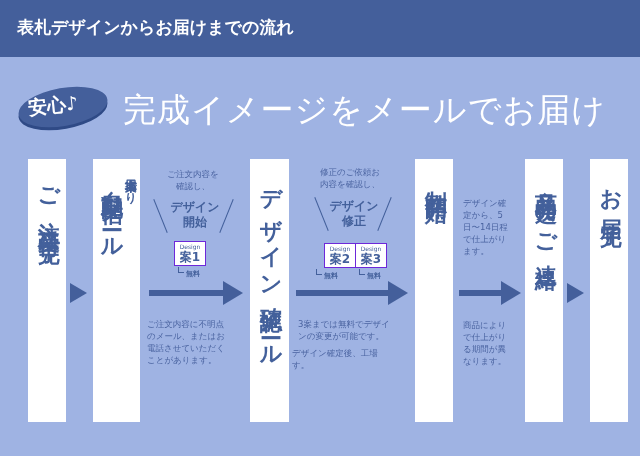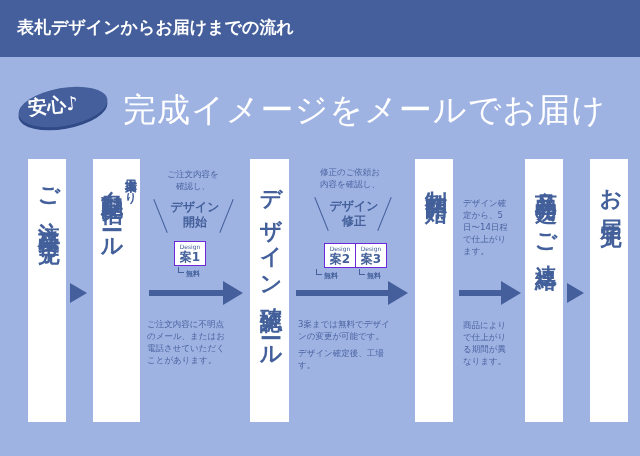--- a/index.html
+++ b/index.html
@@ -100,21 +100,21 @@
   <div class="card-top">Design</div>
   <div class="card-main">案3</div>
 </div>
 <div class="free-line" style="left:359px;top:269px;"></div>
 <div class="free" style="left:367px;top:271px;">無料</div>
 <div class="arrow" style="left:296px;top:290px;width:94px;"></div>
 <div class="note" style="left:298px;top:318px;width:112px;">
   <div>3案までは無料でデザイ</div>
   <div>ンの変更が可能です。</div>
 </div>
-<div class="note" style="left:298px;top:347px;width:112px;">
+<div class="note" style="left:292px;top:347px;width:112px;">
   <div>デザイン確定後、工場</div>
   <div>す。</div>
 </div>
 
 <div class="step" style="left:415px;width:38px;">
   <div class="vtext" style="left:6px;top:14px;font-size:22px;letter-spacing:4px;">制作開始</div>
 </div>
 
 <div class="note" style="left:463px;top:197px;width:60px;">
   <div>デザイン確</div>

